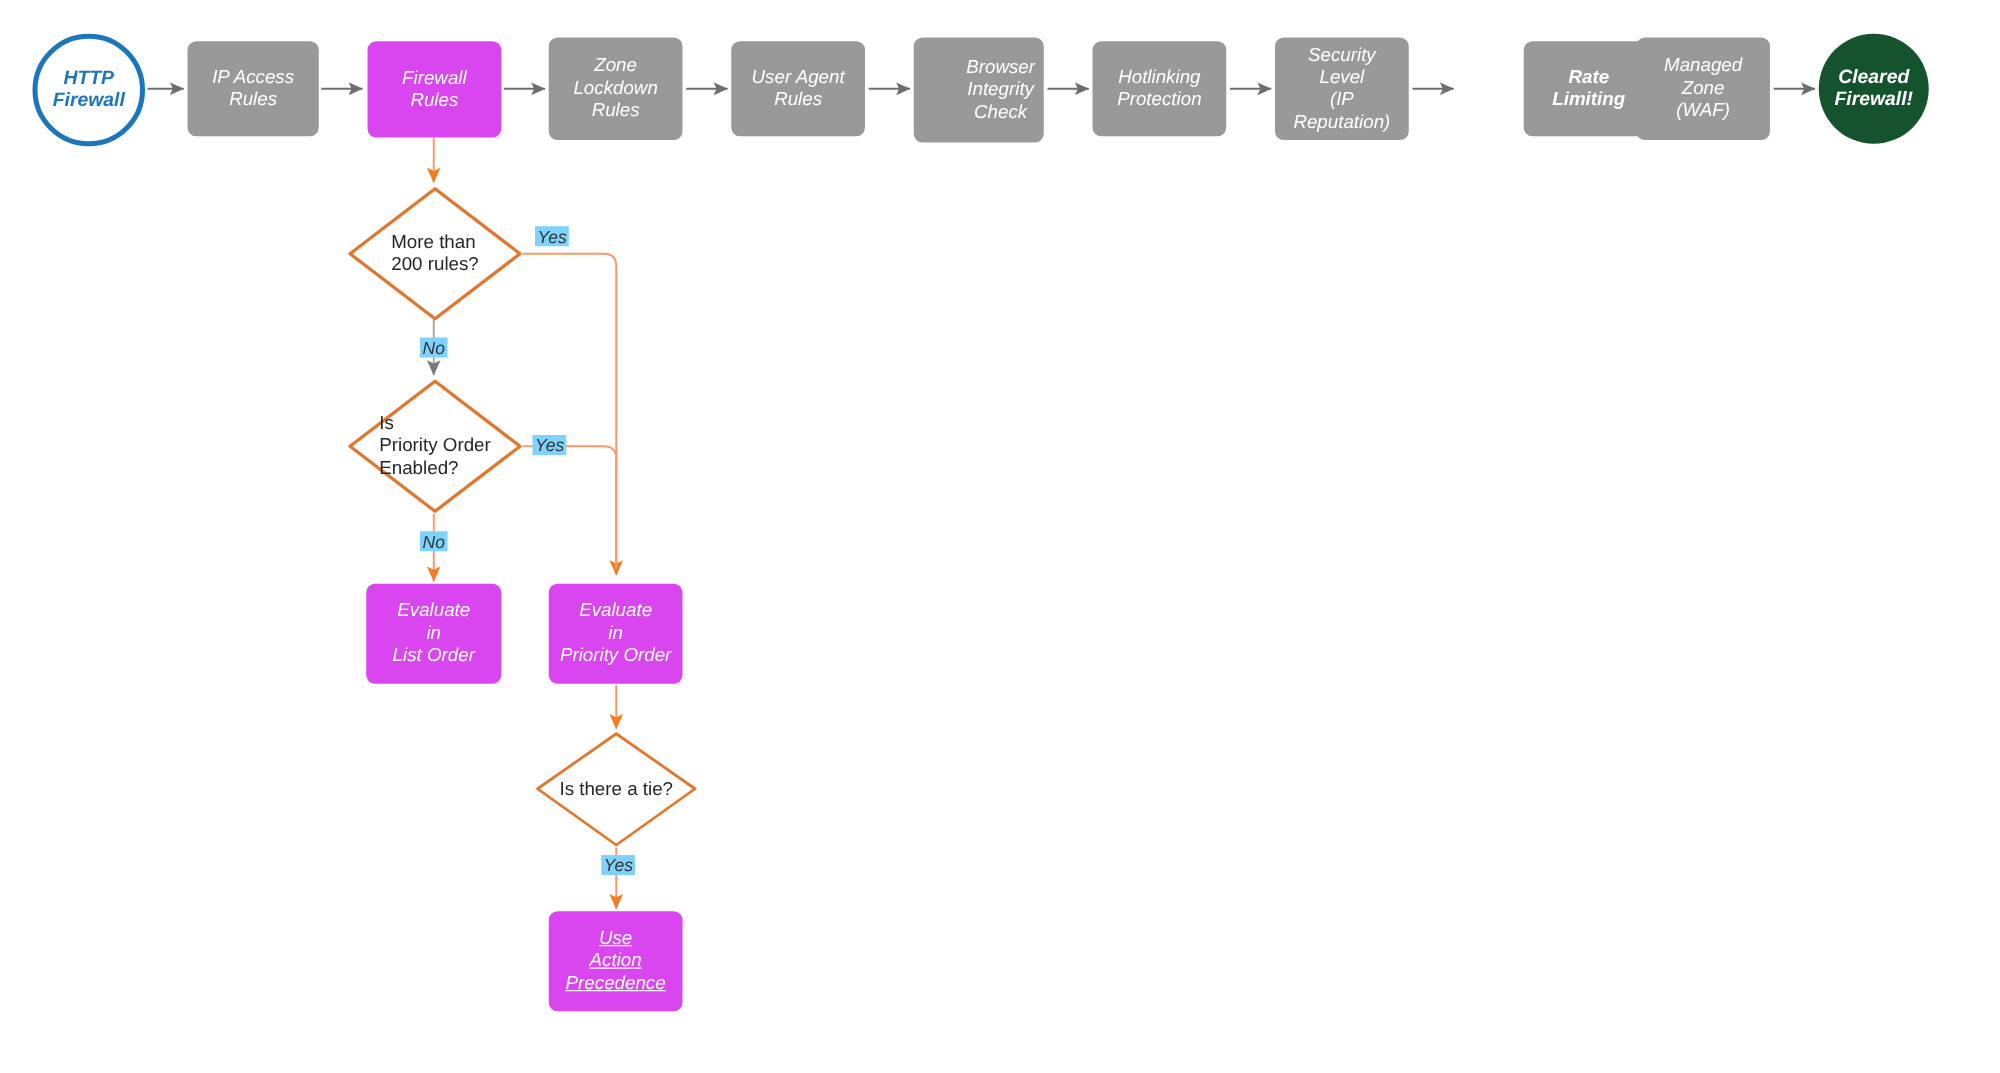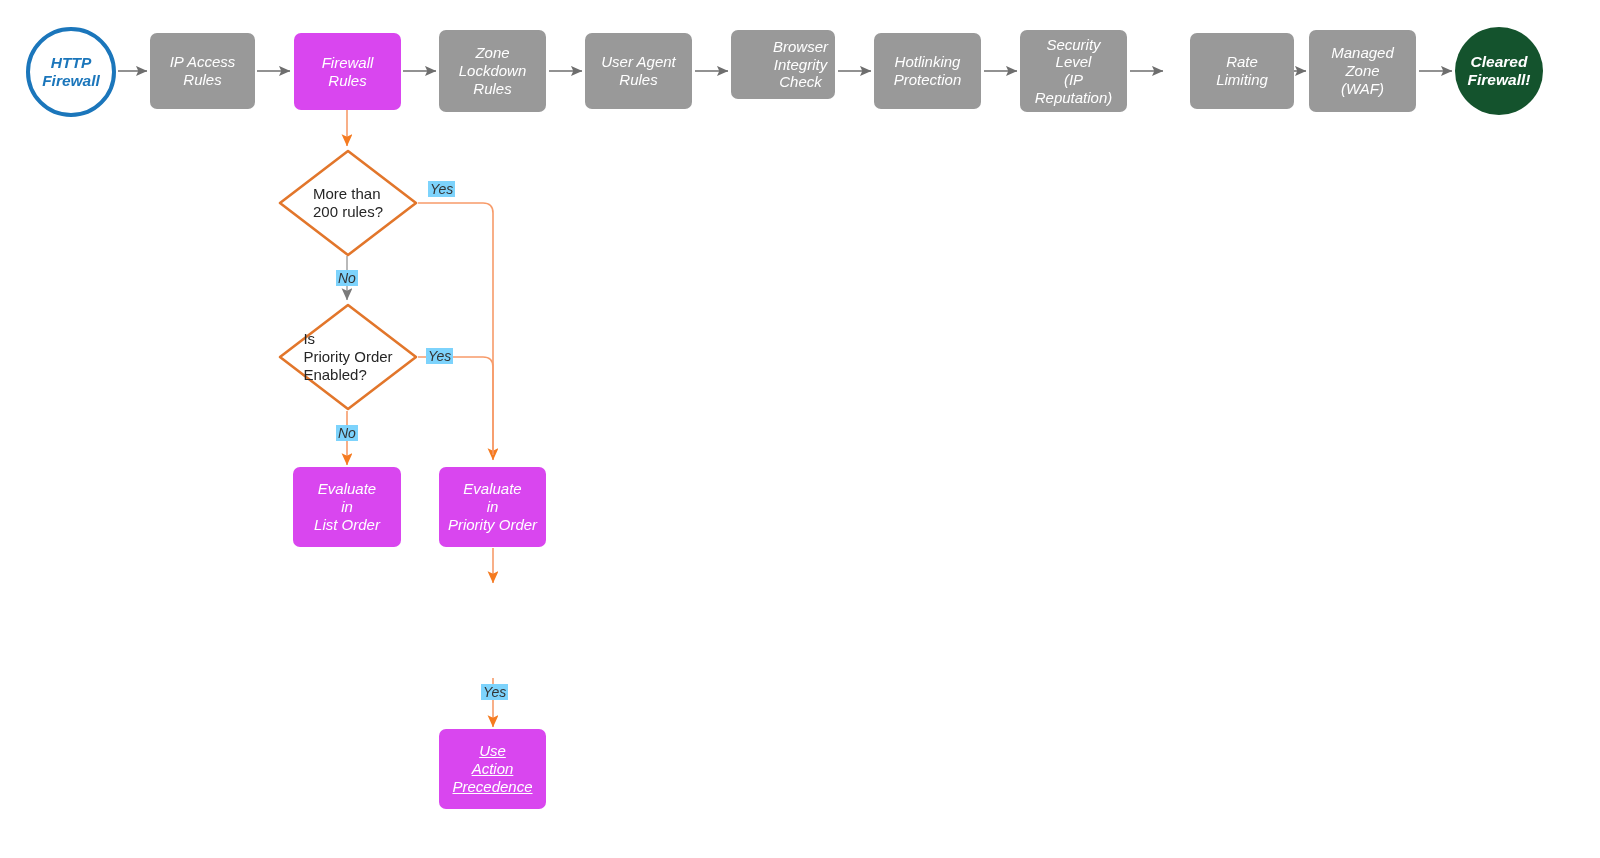--- a/index.html
+++ b/index.html
@@ -178,38 +178,38 @@
     <span class="txt">Zone
 Lockdown
 Rules</span>
   </div>
 
   <div class="node proc grey" style="left:585px; top:33px; width:107px; height:76px;">
     <span class="txt">User Agent
 Rules</span>
   </div>
 
-  <div class="node proc grey" style="left:731px; top:30px; width:104px; height:69px;padding-left:41px;">
+  <div class="node proc grey" style="left:731px; top:30px; width:104px; height:84px;padding-left:41px;">
     <span class="txt">Browser
 Integrity
 Check</span>
   </div>
 
   <div class="node proc grey" style="left:1020px; top:30px; width:107px; height:82px;">
     <span class="txt">Security
 Level
 (IP Reputation)</span>
   </div>
 
   <div class="node proc grey" style="left:874px; top:33px; width:107px; height:76px;">
     <span class="txt">Hotlinking
 Protection</span>
   </div>
 
-  <div class="node proc grey" style="left:1190px; top:33px; width:104px; height:76px;">
+  <div class="node proc grey" style="left:1219px; top:33px; width:104px; height:76px;font-weight:bold;">
     <span class="txt">Rate
 Limiting</span>
   </div>
 
   <div class="node proc grey" style="left:1309px; top:30px; width:107px; height:82px;">
     <span class="txt">Managed
 Zone
 (WAF)</span>
   </div>
 
@@ -228,20 +228,26 @@
 
   <div class="diamond-wrap" style="left:277px; top:302px; width:142px; height:110px;">
     <svg width="142" height="110" viewBox="0 0 142 110">
       <polygon points="71,3 139,55 71,107 3,55" fill="#ffffff" stroke="#E2762B" stroke-width="2.6" stroke-linejoin="round"></polygon>
     </svg>
     <div class="diamond-label">Is
 Priority Order
 Enabled?</div>
   </div>
 
+  <div class="diamond-wrap" style="left:427px; top:584px; width:132px; height:95px;">
+    <svg width="132" height="95" viewBox="0 0 132 95">
+      <polygon points="66,3 129,47 66,92 3,47" fill="#ffffff" stroke="#E2762B" stroke-width="2.2" stroke-linejoin="round"></polygon>
+    </svg>
+    <div class="diamond-label">Is there a tie?</div>
+  </div>
 
   <div class="node proc orange" style="left:293px; top:467px; width:108px; height:80px;">
     <span class="txt">Evaluate
 in
 List Order</span>
   </div>
 
   <div class="node proc orange" style="left:439px; top:467px; width:107px; height:80px;">
     <span class="txt">Evaluate
 in

